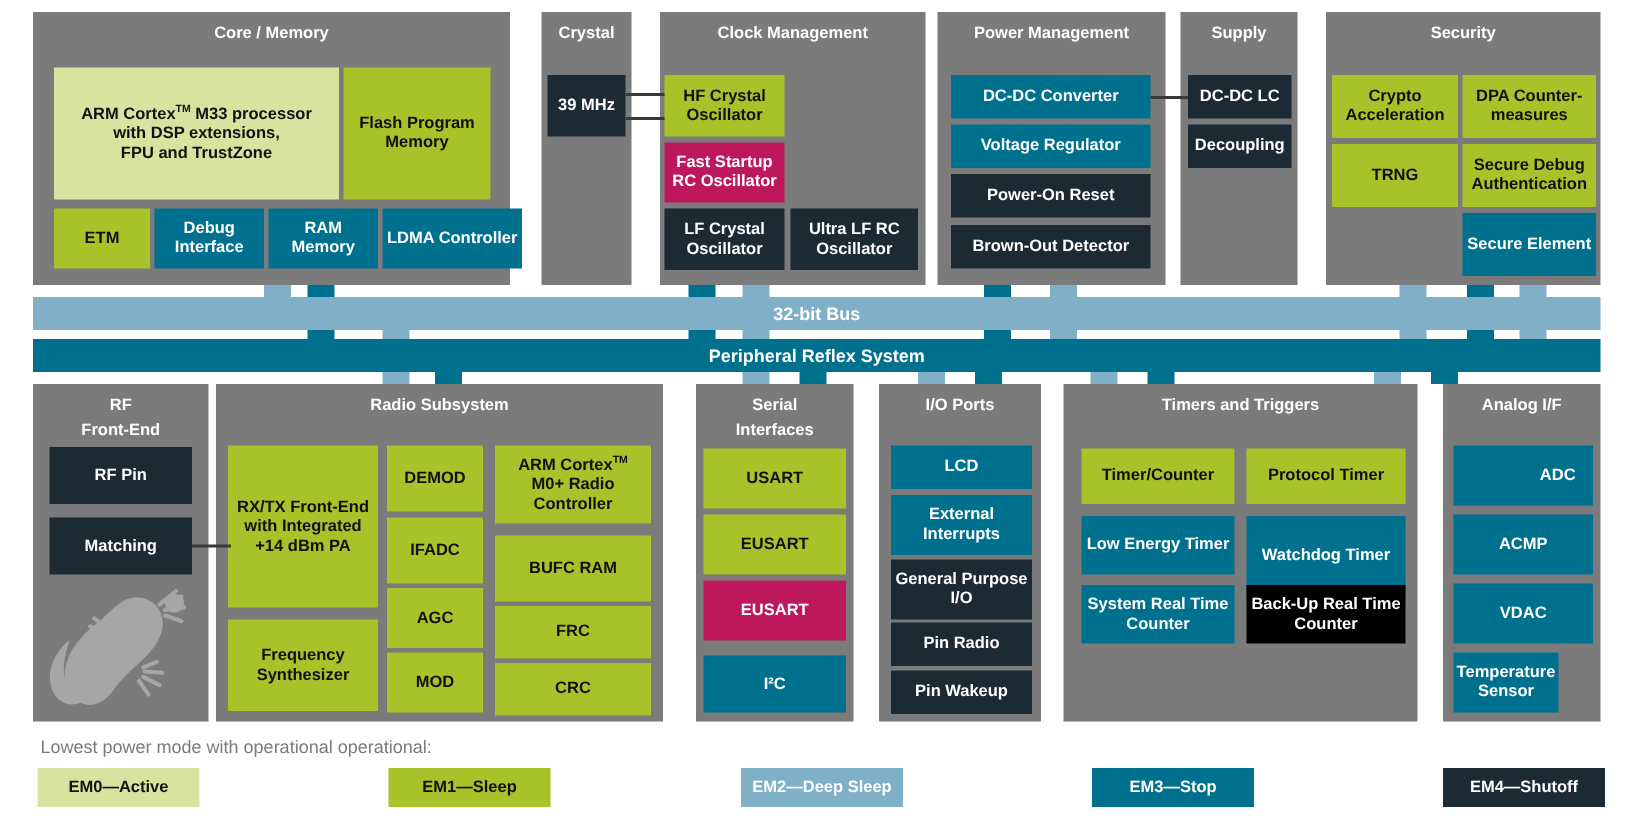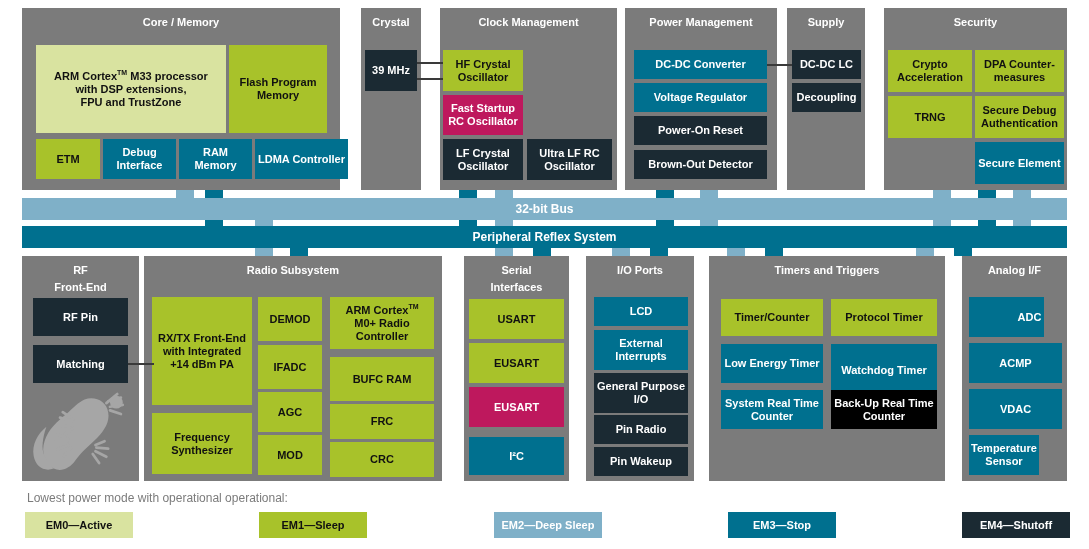--- a/index.html
+++ b/index.html
@@ -222,21 +222,21 @@
   <div class="blk em1" style="left:721px;top:299px;width:102px;height:37px;">Timer/Counter</div>
   <div class="blk em1" style="left:831px;top:299px;width:106px;height:37px;">Protocol Timer</div>
   <div class="blk em3" style="left:721px;top:344px;width:102px;height:39px;">Low Energy Timer</div>
   <div class="blk em3" style="left:831px;top:344px;width:106px;height:53px;">Watchdog Timer</div>
   <div class="blk em3" style="left:721px;top:390px;width:102px;height:39px;">System Real Time Counter</div>
   <div class="blk emblack" style="left:831px;top:390px;width:106px;height:39px;">Back-Up Real Time Counter</div>
 
   <div class="panel" style="left:962px;top:256px;width:105px;height:225px;">
     <div class="panel-title">Analog I/F</div>
   </div>
-  <div class="blk em3" style="left:969px;top:297px;width:75px;height:40px;padding-left:48px;">ADC</div>
+  <div class="blk em3" style="left:969px;top:297px;width:93px;height:40px;padding-left:48px;">ADC</div>
   <div class="blk em3" style="left:969px;top:343px;width:93px;height:40px;">ACMP</div>
   <div class="blk em3" style="left:969px;top:389px;width:93px;height:40px;">VDAC</div>
   <div class="blk em3" style="left:969px;top:435px;width:70px;height:40px;">Temperature Sensor</div>
 
   <div class="legend-caption" style="left:27px;top:491px;">Lowest power mode with operational operational:</div>
 
   <div class="legend-sw" style="left:25px;top:512px;width:108px;background:#d9e3a0;color:#111111;">EM0—Active</div>
   <div class="legend-sw" style="left:259px;top:512px;width:108px;background:#a8c22a;color:#111111;">EM1—Sleep</div>
   <div class="legend-sw" style="left:494px;top:512px;width:108px;background:#7fb0c8;color:#ffffff;">EM2—Deep Sleep</div>
   <div class="legend-sw" style="left:728px;top:512px;width:108px;background:#00708f;color:#ffffff;">EM3—Stop</div>

